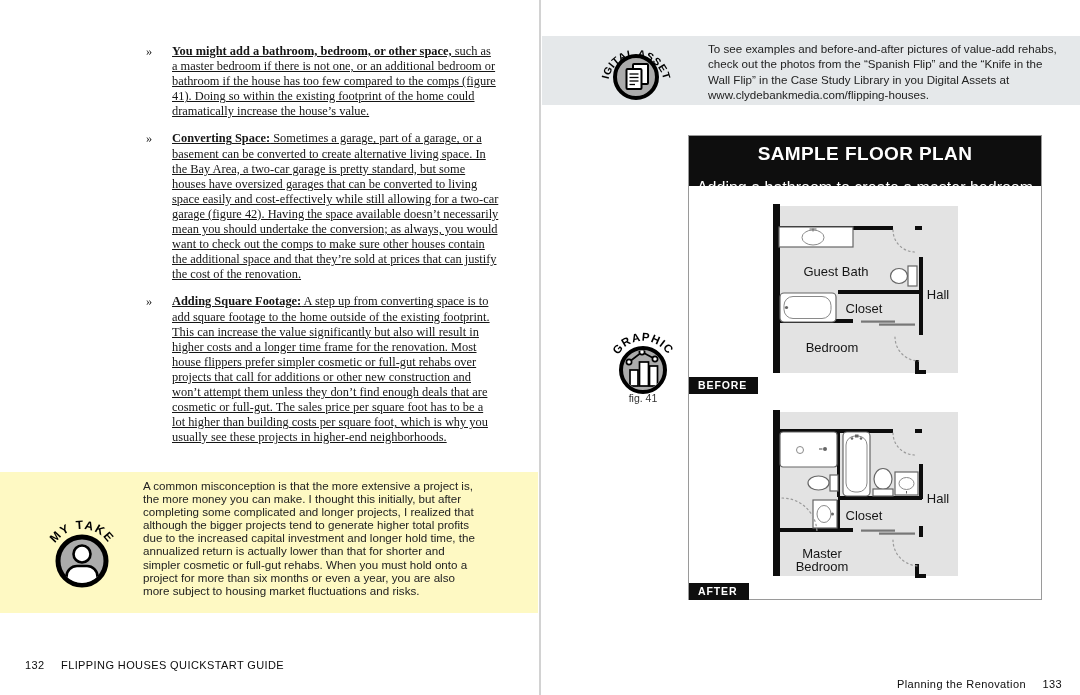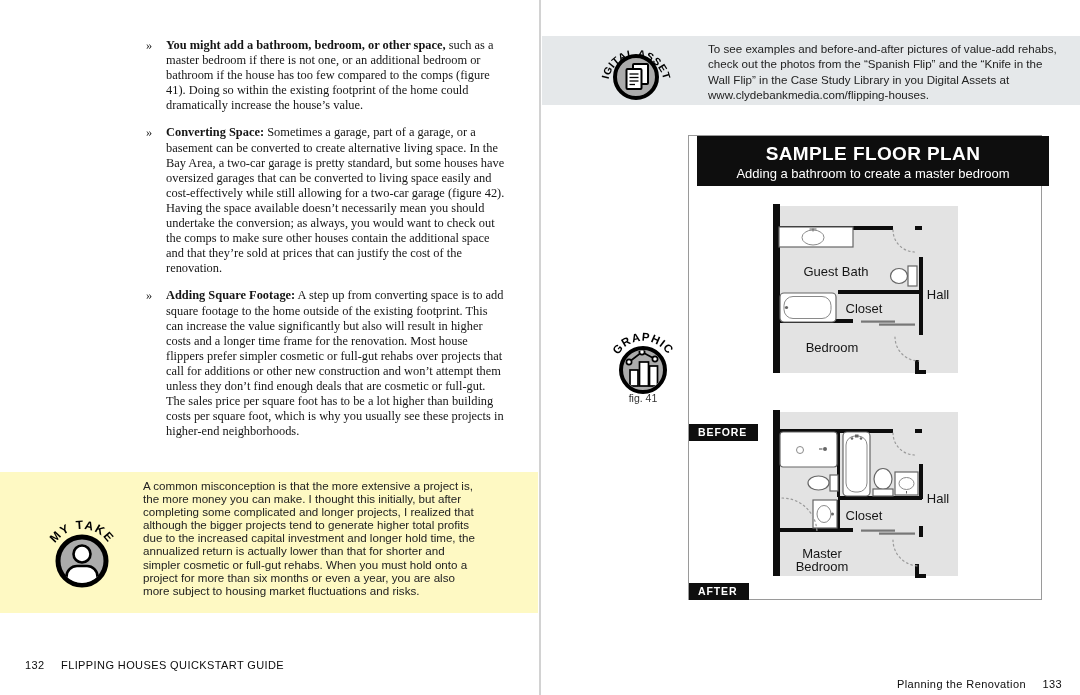--- a/index.html
+++ b/index.html
@@ -8,51 +8,51 @@
   .page{position:absolute;top:0;width:540px;height:695px;}
   .page-left{left:0;} .page-right{left:540px;padding-left:7px;}
   .spine{position:absolute;left:539px;top:0;width:2px;height:695px;background:#d2d2d2;}
 
   
   .text-col{position:absolute;left:143px;top:38px;width:362px;max-height:430px;overflow:hidden;
             font-family:"Liberation Serif",serif;font-size:12.4px;line-height:15.1px;color:#151515;}
   .intro{font-weight:bold;margin:0 0 14px 0;}
   .bullet{position:relative;padding-left:23px;margin:0 0 12px 0;}
   .bullet .marker{position:absolute;left:3px;top:0;}
-  .bullet p{margin:0;}
+  .bullet p{margin:6px;text-decoration:underline;}
 
   
   .my-take-band{position:absolute;left:0;top:472px;width:538px;height:141px;background:#fef9c3;}
   .my-take-text{position:absolute;left:143px;top:7px;width:336px;margin:0;
                 font-size:11.6px;line-height:13.1px;color:#222;}
 
   
   .da-band{position:absolute;left:2px;top:36px;width:538px;height:69px;background:#e5e8ea;}
   .da-text{position:absolute;left:166px;top:5px;width:352px;margin:0;
            font-size:11.6px;line-height:15.4px;color:#222;}
 
   .badge{position:absolute;}
   .badge-mytake{left:28px;top:494px;}
   .badge-da{left:40px;top:23px;}
   .badge-graphic{left:51px;top:322px;}
   .badge text{font-family:"Liberation Sans",sans-serif;}
 
   
   .figure{position:absolute;left:148px;top:135px;width:354px;height:465px;
           border:1px solid #9a9a9a;background:#fff;box-sizing:border-box;}
-  .fig-title-bar{position:absolute;left:8px;top:0;width:100%;height:50px;background:#0e0e0e;
+  .fig-title-bar{position:absolute;left:0;top:0;width:100%;height:50px;background:#0e0e0e;
                  color:#fff;text-align:center;}
   .fig-title{font-size:19px;font-weight:bold;letter-spacing:.4px;margin-top:7px;}
-  .fig-subtitle{font-size:13px;margin-top:1px;}
+  .fig-subtitle{font-size:16px;margin-top:14px;}
   .plan{position:absolute;left:84px;width:192px;height:174px;}
   .plan-before{top:66px;} .plan-after{top:271px;}
   .plan text{font-family:"Liberation Sans",sans-serif;font-size:13px;fill:#161616;text-anchor:middle;}
   .tag{position:absolute;left:0;background:#0e0e0e;color:#fff;font-size:10.5px;font-weight:bold;
        letter-spacing:.9px;line-height:15px;padding:1px 11px 1px 9px;}
-  .tag-before{top:241px;margin-top:47px;} .tag-after{top:447px;}
+  .tag-before{top:241px;} .tag-after{top:447px;}
 
   .wall{fill:#0d0d0d;}
   .floor{fill:#e3e3e3;}
   .fx{fill:#fff;stroke:#666;stroke-width:1.2;}
   .fx2{fill:none;stroke:#8a8a8a;stroke-width:1;}
   .fxw{fill:#fff;stroke:#8a8a8a;stroke-width:1;}
   .arc{fill:none;stroke:#9b9b9b;stroke-width:1.2;stroke-dasharray:1.6 3;stroke-linecap:round;}
   .slide{fill:#777;}
 
   

